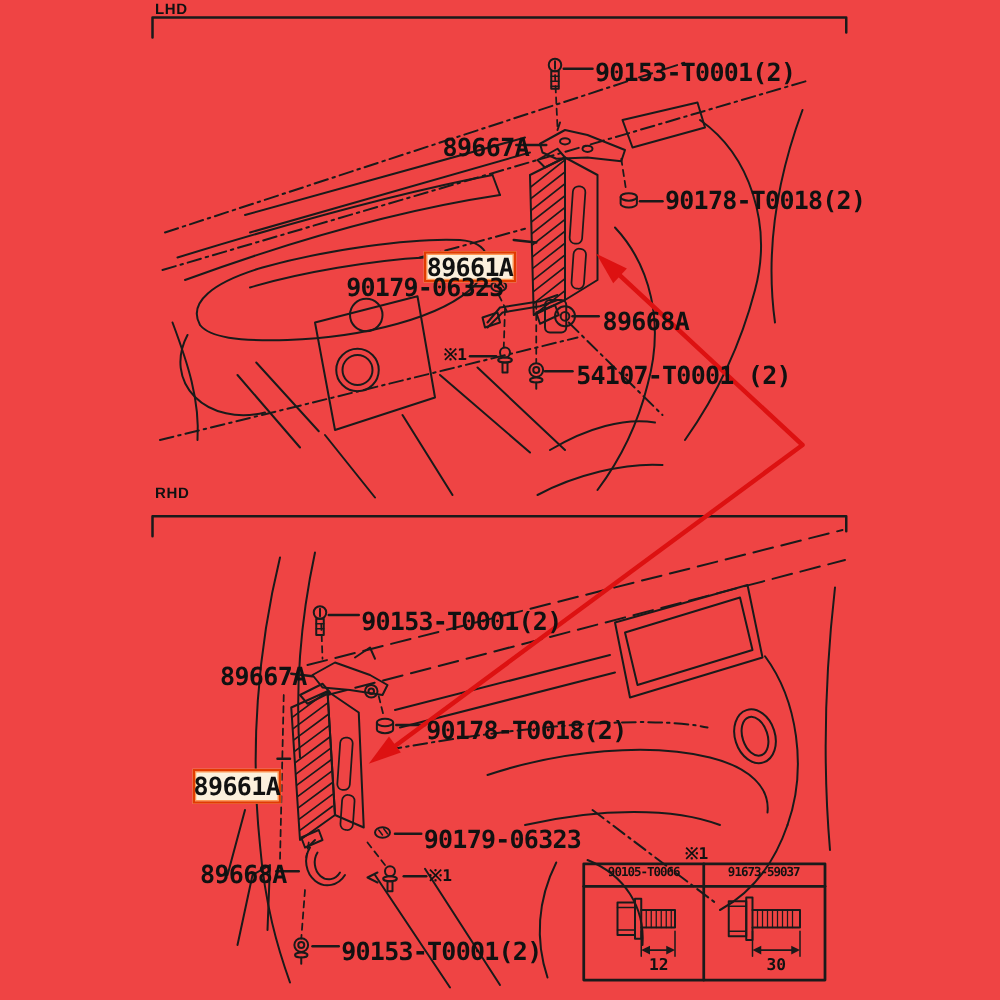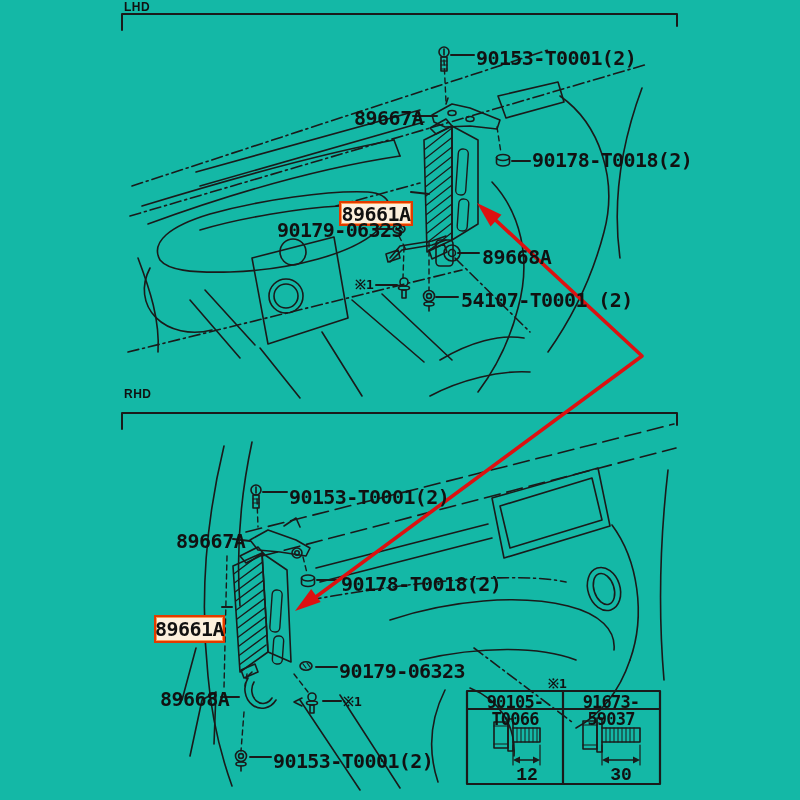--- a/index.html
+++ b/index.html
@@ -1,30 +1,30 @@
 <!DOCTYPE html>
 <html><head>
 <meta charset="utf-8">
 <style>
   html,body{margin:0;padding:0;background:#ffffff;}
-  .stage{position:relative;width:800px;height:800px;background:#14b8a6;overflow:hidden;
+  .stage{position:relative;width:800px;height:800px;background:#ef4444;overflow:hidden;
          font-family:"DejaVu Sans Mono","Liberation Mono",monospace;}
   svg.art{position:absolute;left:0;top:0;}
   .lbl{position:absolute;font-weight:700;font-size:20px;letter-spacing:-0.6px;color:#111;
        white-space:nowrap;line-height:1;}
   .lbl-lg{font-size:20px;letter-spacing:-0.5px;}
   .sec{position:absolute;font-family:"Liberation Sans","DejaVu Sans",sans-serif;
        font-weight:700;font-size:12px;color:#111;line-height:1;letter-spacing:0.5px;}
   .ref{position:absolute;font-weight:700;font-size:13px;color:#111;line-height:1;white-space:nowrap;}
   .hl-box{position:absolute;border:2.5px solid #e23b00;background:#fcf0dd;
           box-shadow:inset 0 0 0 1px #ff9a55;display:flex;align-items:center;justify-content:center;margin-top:20px;}
   .hl-box .lbl{position:static;}
-  .legend-part{position:absolute;font-weight:700;font-size:17px;letter-spacing:-0.8px;color:#111;
+  .legend-part{position:absolute;font-weight:700;font-size:10px;letter-spacing:-0.8px;color:#111;
                width:94px;text-align:center;line-height:1;}
-  .legend-len{position:absolute;font-weight:700;font-size:18px;color:#111;width:30px;text-align:center;line-height:1;font-family:Liberation Mono, monospace;}
+  .legend-len{position:absolute;font-weight:700;font-size:13px;color:#111;width:30px;text-align:center;line-height:1;}
 </style>
 </head>
 <body>
 
 <div class="stage">
 
 <svg class="art" width="800" height="800" viewBox="0 0 800 800" fill="none" stroke="#1a1a1a" stroke-width="1.6" stroke-linecap="round" stroke-linejoin="round">
 
   <defs>
     <clipPath id="ecuL">

